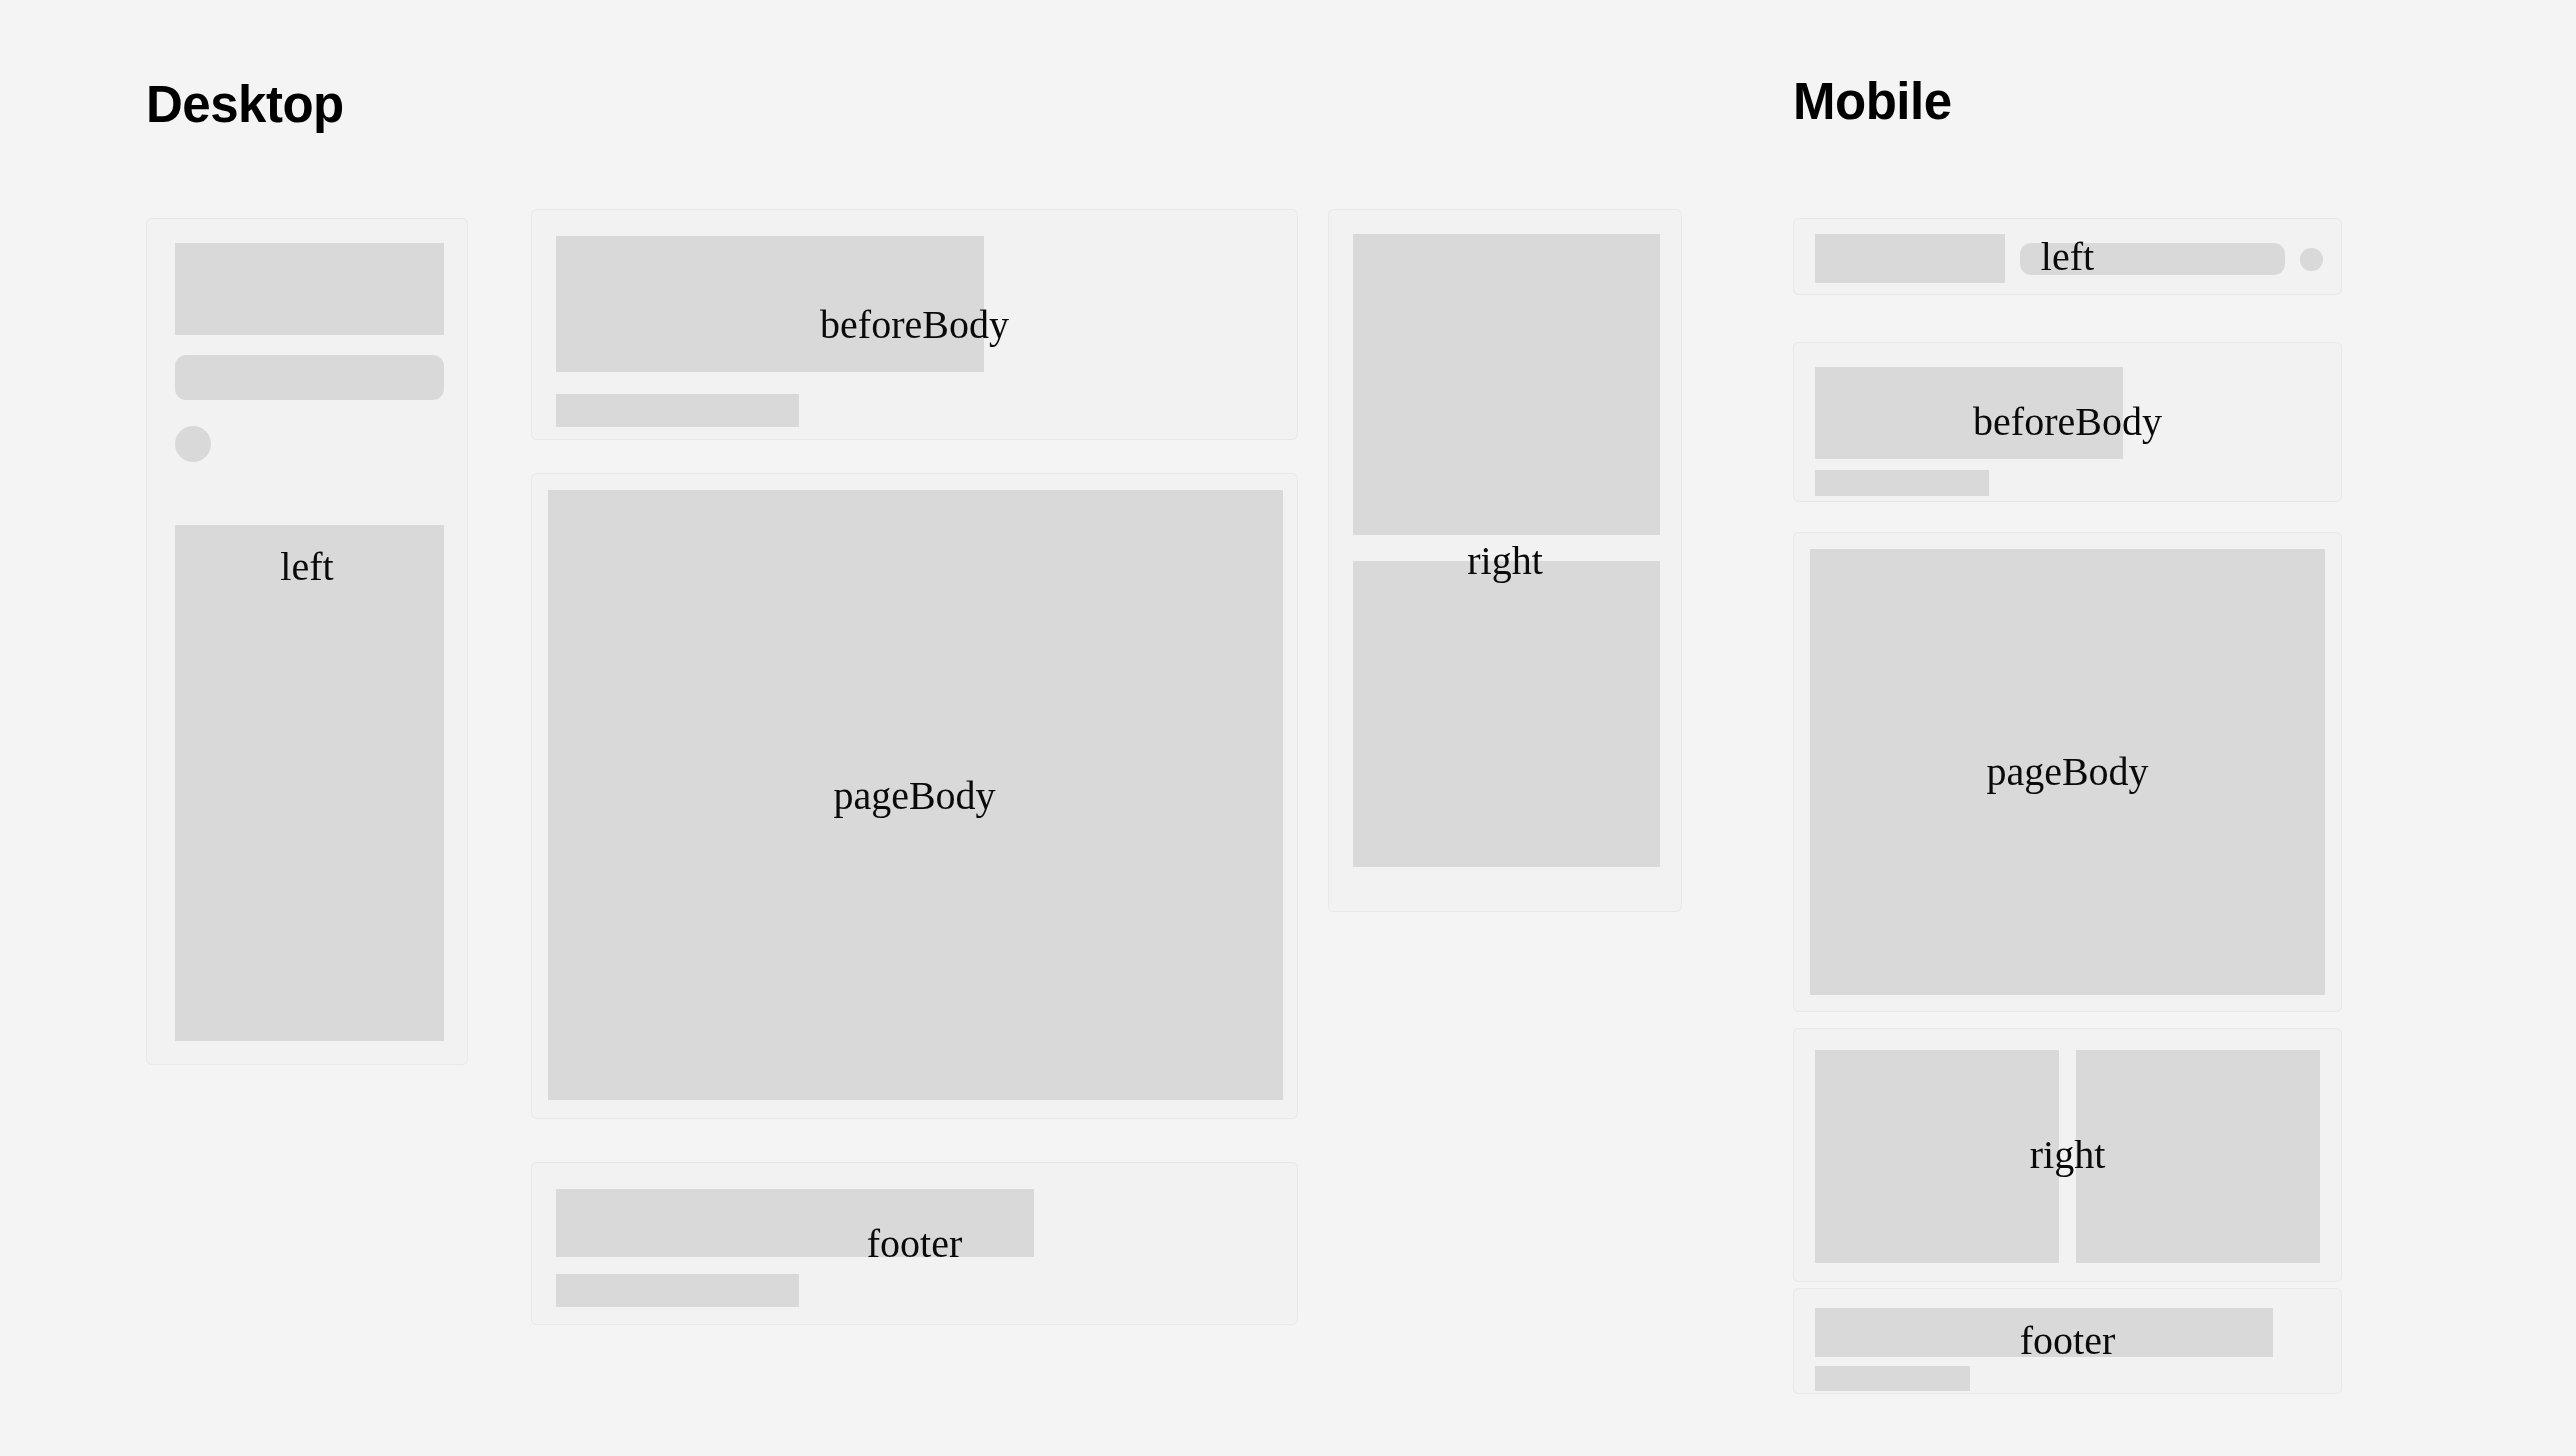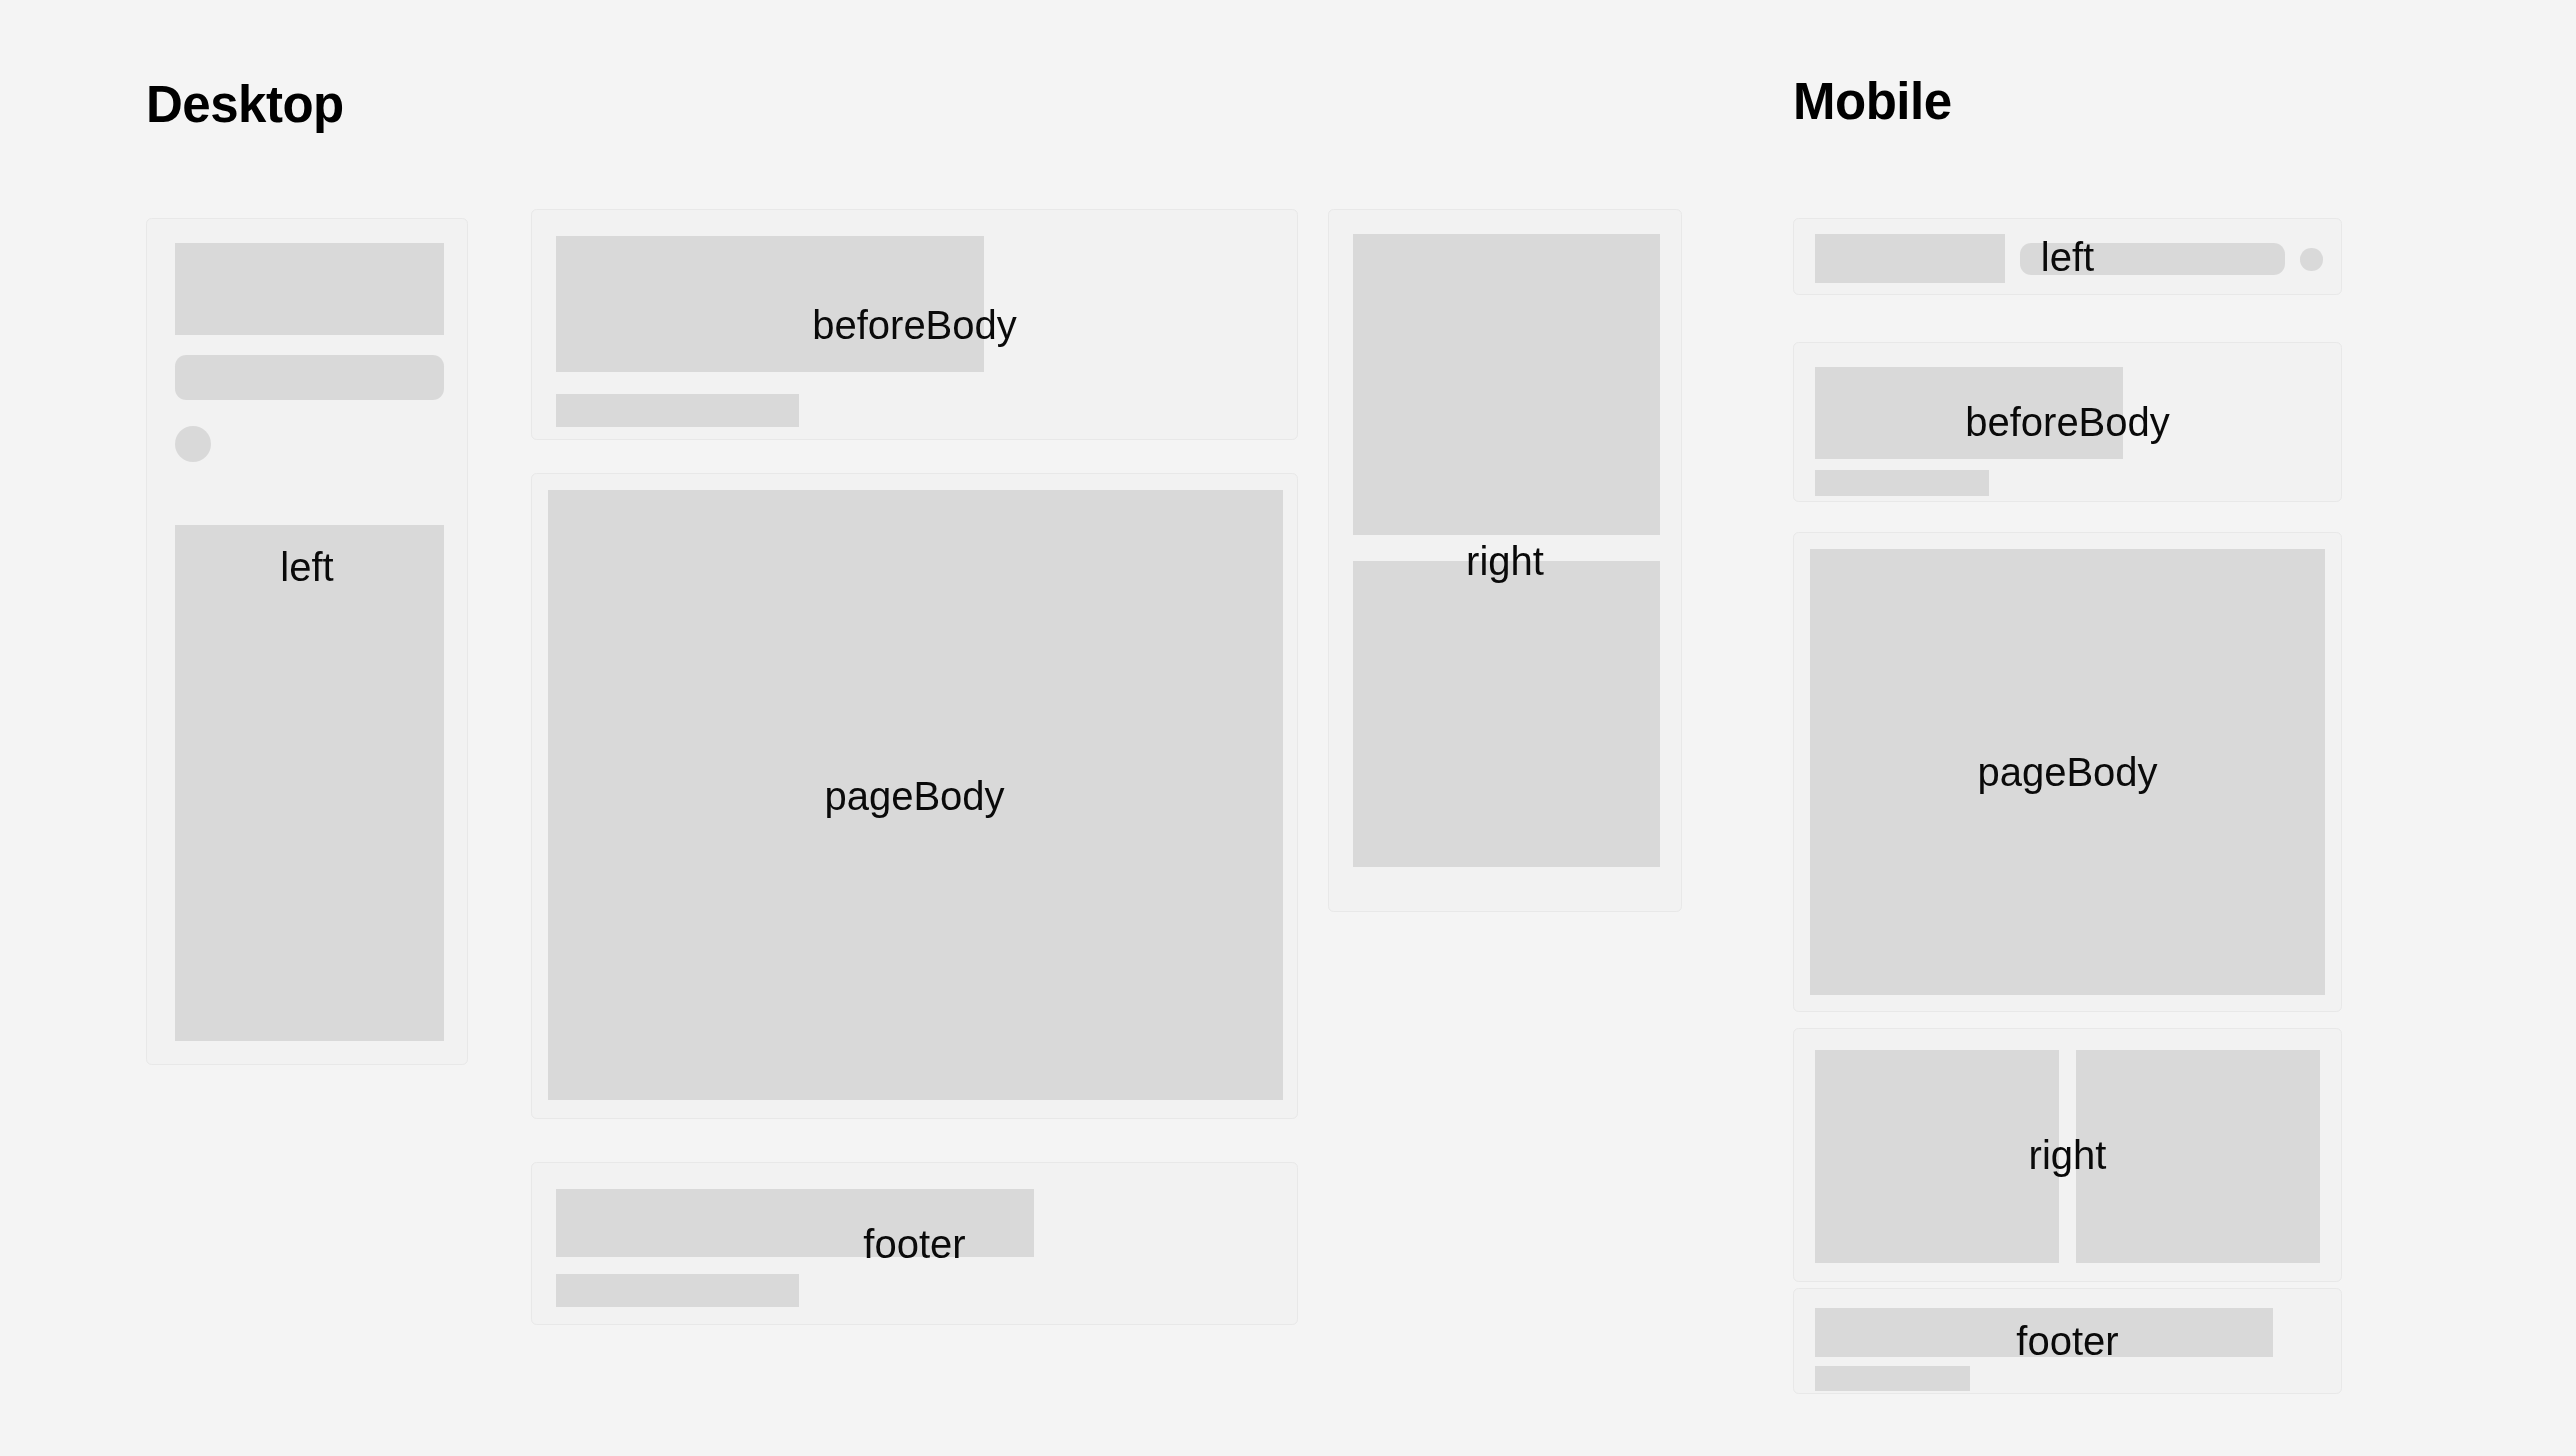--- a/index.html
+++ b/index.html
@@ -40,21 +40,21 @@
     border: 1.9px solid #e8e8e8;
     border-radius: 5.6px;
   }
   
   .slot-label {
     position: absolute;
     left: 0; top: 0; right: 0; bottom: 0;
     display: flex;
     align-items: center;
     justify-content: center;
-    font-family: Liberation Sans, sans-serif;
+    font-family: Liberation Serif, serif;
     font-size: 40px;
     line-height: 1;
     color: #0a0a0a;
     white-space: nowrap;
     pointer-events: none;
     z-index: 5;
   }
 
   
   .blk {

